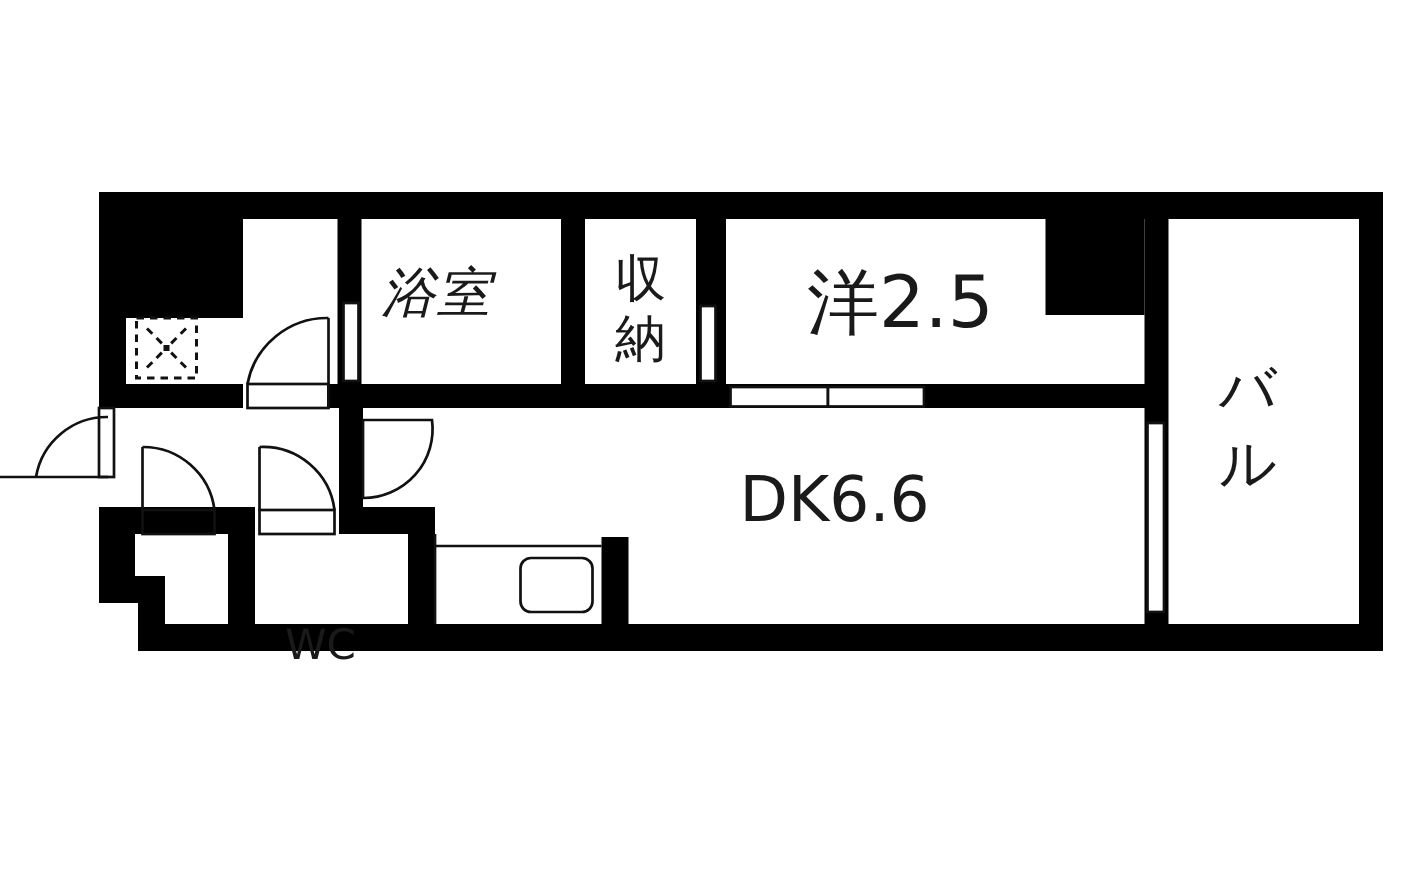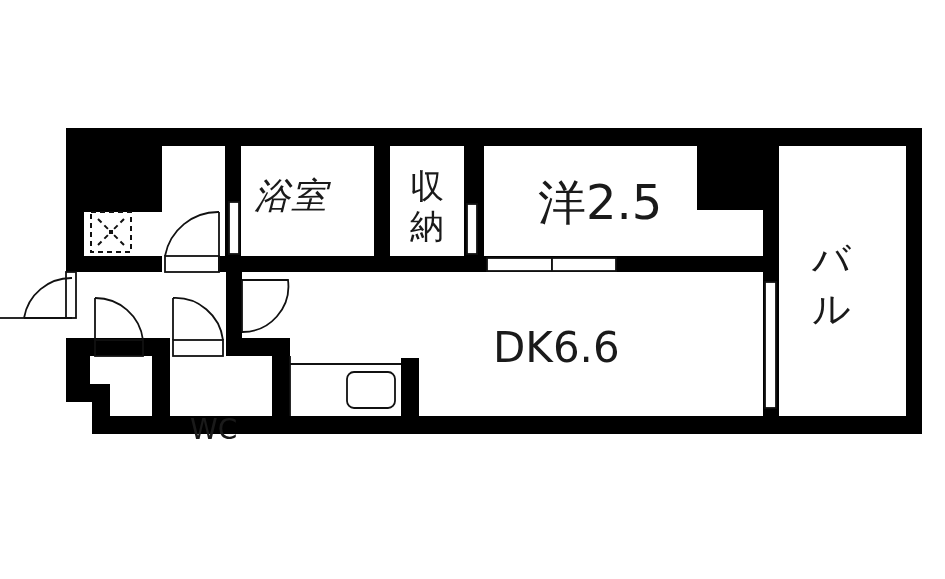--- a/index.html
+++ b/index.html
@@ -2,23 +2,23 @@
 <html><head>
 <meta charset="utf-8">
 <style>
   html, body { margin: 0; padding: 0; background: #ffffff; }
   body { width: 945px; height: 579px; position: relative; overflow: hidden; font-family: "DejaVu Sans", sans-serif; }
   #plan { position: absolute; left: 0; top: 0; width: 945px; height: 579px; }
   .lbl { position: absolute; color: #1a1a1a; font-family: "DejaVu Sans", sans-serif; white-space: nowrap; line-height: 1; }
   .lbl-bath { left: 254px; top: 178px; font-size: 36px; letter-spacing: 1px; font-style: italic; }
   .lbl-storage { left: 410px; top: 166px; font-size: 34px; width: 36px; text-align: left; white-space: normal; line-height: 40px; }
   .lbl-western { left: 538px; top: 178px; font-size: 48px; }
-  .lbl-dk { left: 493px; top: 327px; font-size: 42px; }
+  .lbl-dk { left: 493px; top: 312px; font-size: 42px; }
   .lbl-wc { left: 190px; top: 372px; font-size: 28px; margin-top: 44px; }
-  .lbl-bal { left: 812px; top: 234px; font-size: 38px; width: 40px; white-space: normal; line-height: 50px; }
+  .lbl-bal { left: 812px; top: 234px; font-size: 38px; width: 40px; text-align: center; white-space: normal; line-height: 50px; }
 </style>
 </head>
 <body>
 
 <svg id="plan" viewBox="0 0 945 579" xmlns="http://www.w3.org/2000/svg">
 
   <g fill="#000">
 
     <rect x="66" y="128" width="856" height="18"></rect>
 

